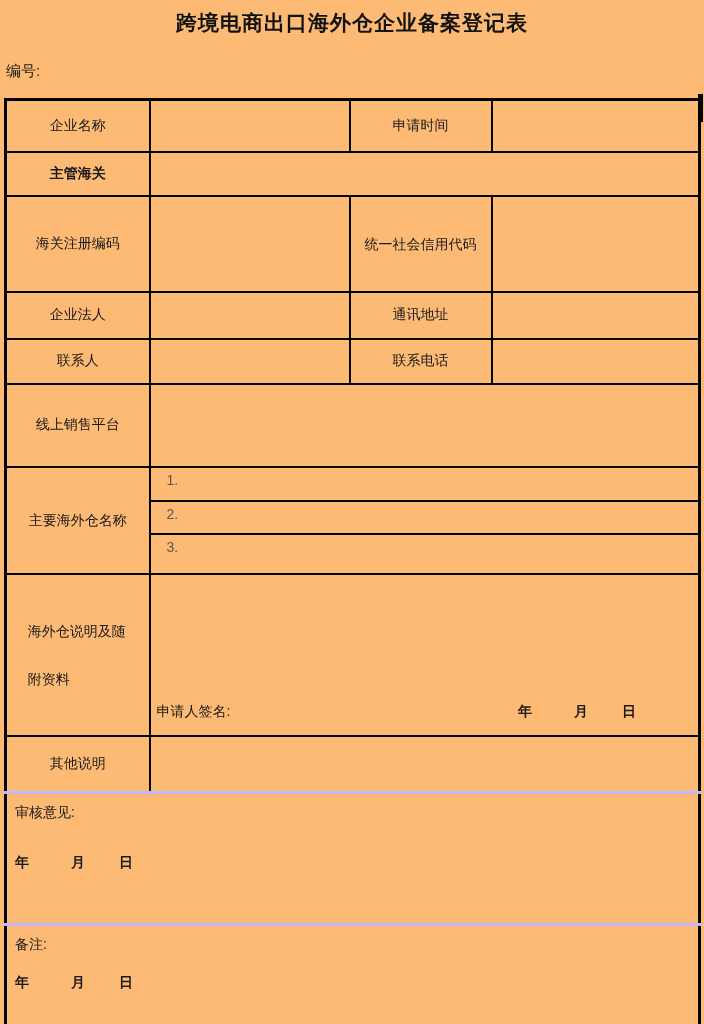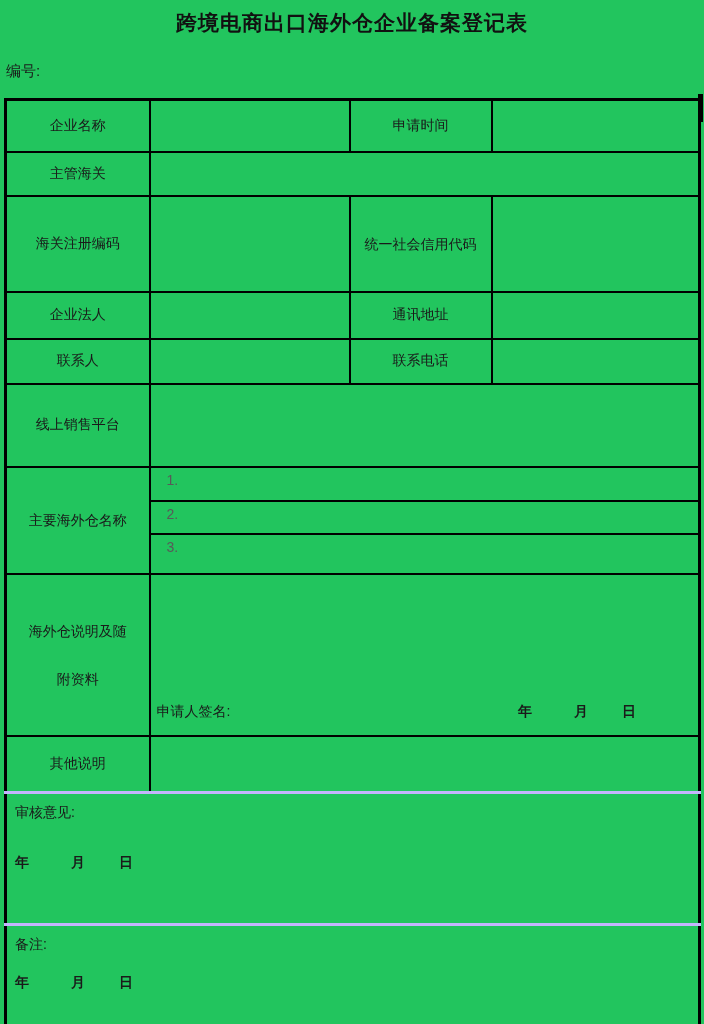--- a/index.html
+++ b/index.html
@@ -2,21 +2,21 @@
 <html><head>
 <meta charset="utf-8">
 <style>
   * { box-sizing: border-box; margin: 0; padding: 0; }
   html, body { background: #ffffff; }
   body { font-family: "Liberation Sans", "DejaVu Sans", sans-serif; }
   .page {
     position: relative;
     width: 704px;
     height: 1024px;
-    background: #22c55e;
+    background: #fdba74;
     color: #1a1a1a;
     overflow: hidden;
   }
   .doc-title {
     position: absolute;
     top: 9px;
     left: 0;
     width: 100%;
     text-align: center;
     font-size: 21px;
@@ -41,24 +41,24 @@
     border: 3px solid #000000;
   }
   td {
     border: 2px solid #000000;
     font-size: 14px;
     color: #1a1a1a;
     padding: 0;
     vertical-align: middle;
   }
   .lbl { text-align: center; }
-  .lbl .wrap5 { display: inline-block; max-width: 100px; line-height: 48px; text-align: center; }
+  .lbl .wrap5 { display: inline-block; max-width: 100px; line-height: 48px; text-align: left; }
   .lbl .wrap6 { display: inline-block; max-width: 120px; line-height: 48px; text-align: center; }
   tr.r1  td { height: 52px; }
-  tr.r2  td { height: 44px; }
+  tr.r2  td { height: 44px; font-weight: bold; }
   tr.r3  td { height: 96px; border-radius: 17px; }
   tr.r4  td { height: 47px; }
   tr.r5  td { height: 45px; }
   tr.r6  td { height: 83px; }
   tr.r7a td { height: 34px; }
   tr.r7b td { height: 33px; }
   tr.r7c td { height: 40px; }
   tr.r8  td { height: 162px; }
   tr.r9  td { height: 57px; }
   tr.r10 td { height: 132px; }

